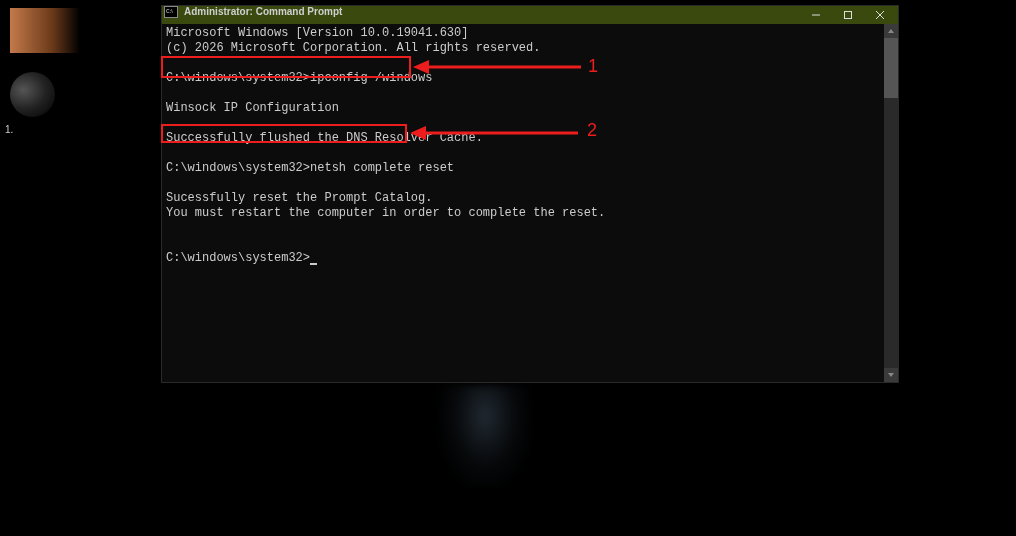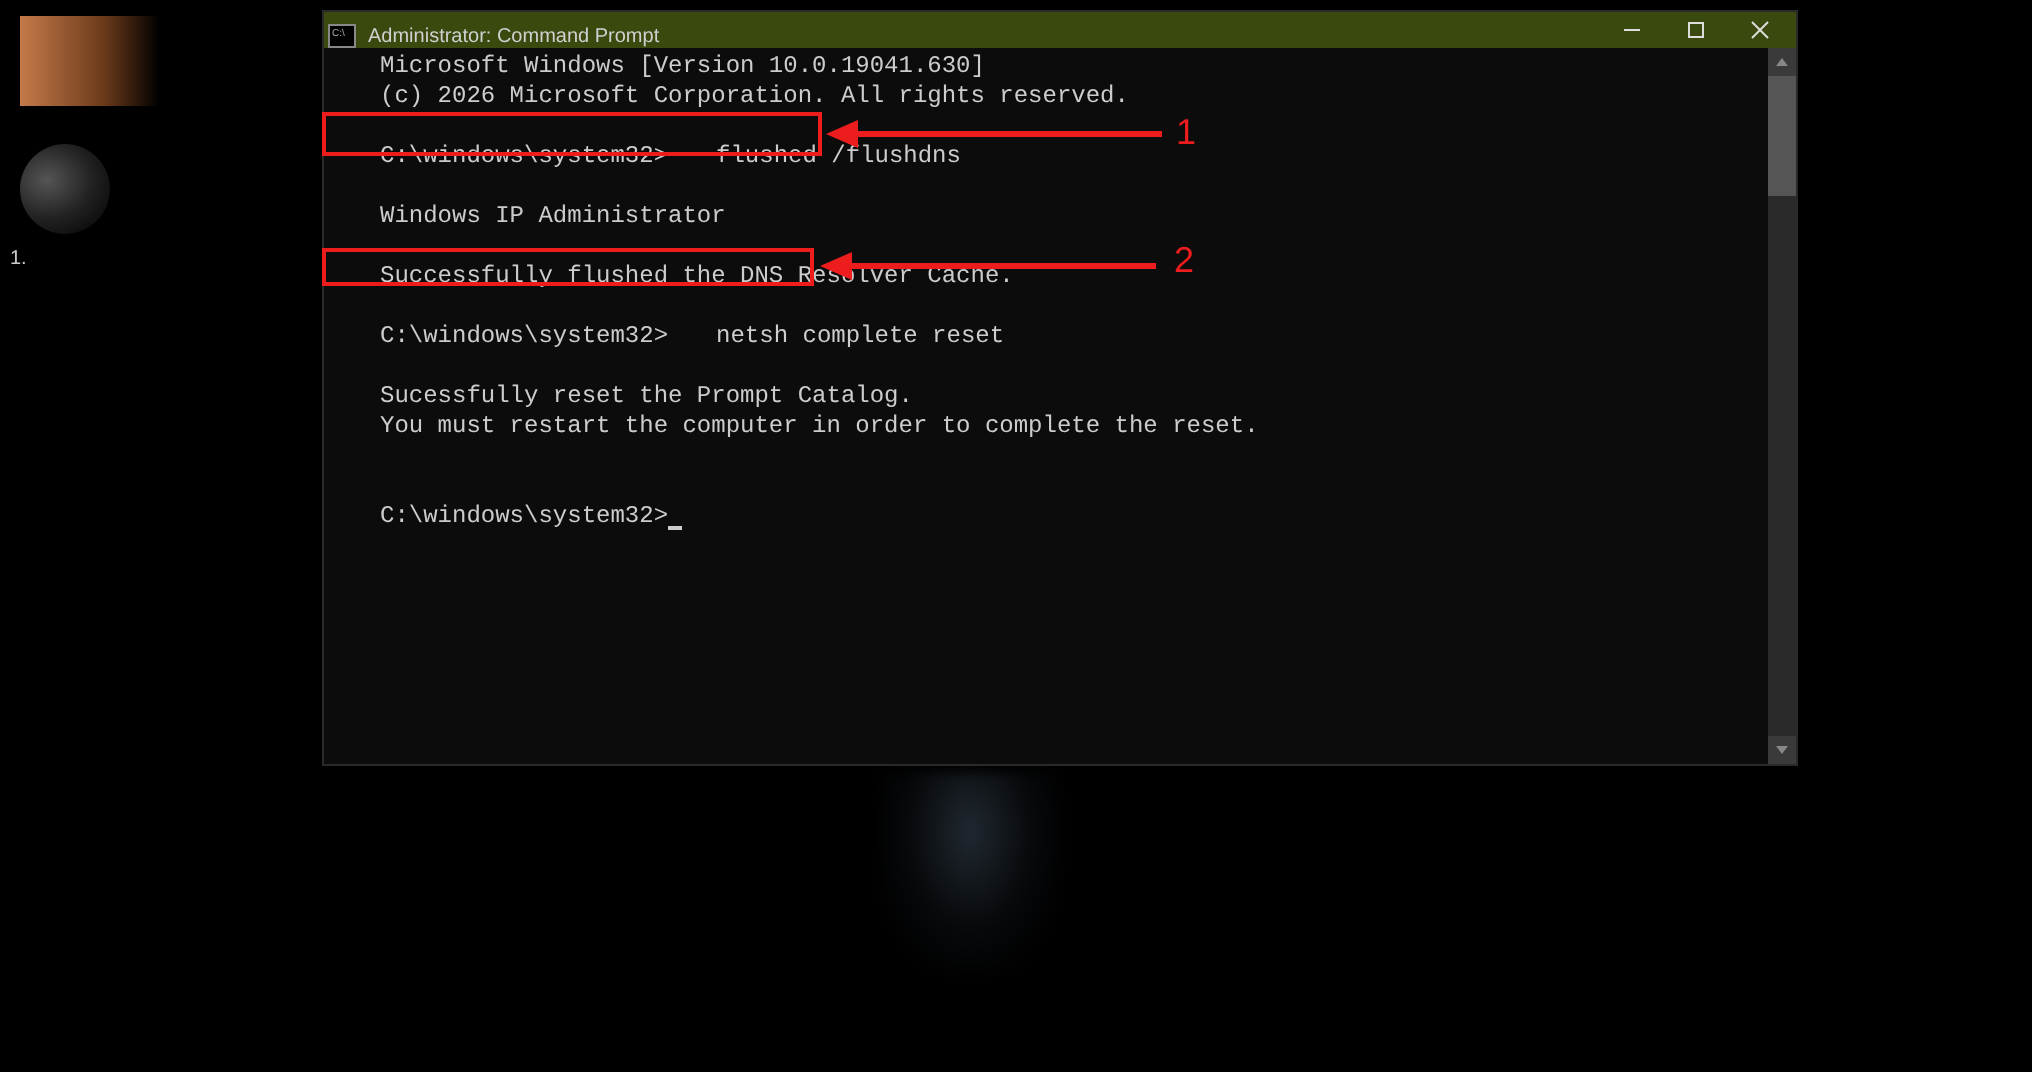--- a/index.html
+++ b/index.html
@@ -34,25 +34,26 @@
       height: 376px;
       background: #0c0c0c;
       display: flex;
       flex-direction: column;
       box-shadow: 0 0 0 1px #2a2a2a;
     }
     .titlebar {
       height: 18px;
       background: #3a4a0e;
       display: flex;
-      align-items: flex-end;
+      align-items: flex-start;
       padding: 0 2px;
       color: #cfcfcf;
       font-family: "Segoe UI", sans-serif;
       font-size: 10px;
+      font-weight: bold;
     }
     .titlebar-icon {
       width: 14px;
       height: 12px;
       background: #000;
       border: 1px solid #888;
       margin-right: 6px;
       position: relative;
     }
     .titlebar-icon::after {
@@ -105,21 +106,21 @@
     .scroll-arrow.up { position: absolute; top: 0; }
     .scroll-arrow.down { position: absolute; bottom: 0; }
     .scroll-arrow svg { fill: #888; }
     .scrollbar-thumb {
       position: absolute;
       top: 14px;
       width: 14px;
       height: 60px;
       background: #555;
     }
-    .term-line { color: #ccc; margin-left: 24px; }
+    .term-line { color: #ccc; }
     .highlight-box {
       position: absolute;
       border: 2px solid #ee1d1d;
       pointer-events: none;
       background: transparent;
     }
     .arrow-svg { position: absolute; }
     .annotation-num {
       position: absolute;
       color: #ee1d1d;
@@ -173,23 +174,23 @@
             <line x1="1" y1="1" x2="9" y2="9" stroke-width="1"></line>
             <line x1="9" y1="1" x2="1" y2="9" stroke-width="1"></line>
           </svg>
       </div>
     </div>
   </div>
 
   <div class="terminal-body"><span class="term-line">Microsoft Windows [Version 10.0.19041.630]</span>
 <span class="term-line">(c) 2026 Microsoft Corporation. All rights reserved.</span>
 
-<span class="term-line">C:\windows\system32&gt;</span><span class="term-line">flushed /flushdns</span>
-
-<span class="term-line">Windows IP Administrator</span>
+<span class="term-line">C:\windows\system32&gt;</span><span class="term-line">ipconfig /windows</span>
+
+<span class="term-line">Winsock IP Configuration</span>
 
 <span class="term-line">Successfully flushed the DNS Resolver Cache.</span>
 
 <span class="term-line">C:\windows\system32&gt;</span><span class="term-line">netsh complete reset</span>
 
 <span class="term-line">Sucessfully reset the Prompt Catalog.</span>
 <span class="term-line">You must restart the computer in order to complete the reset.</span>
 
 
 <span class="term-line">C:\windows\system32&gt;</span><span class="cursor"></span></div>

